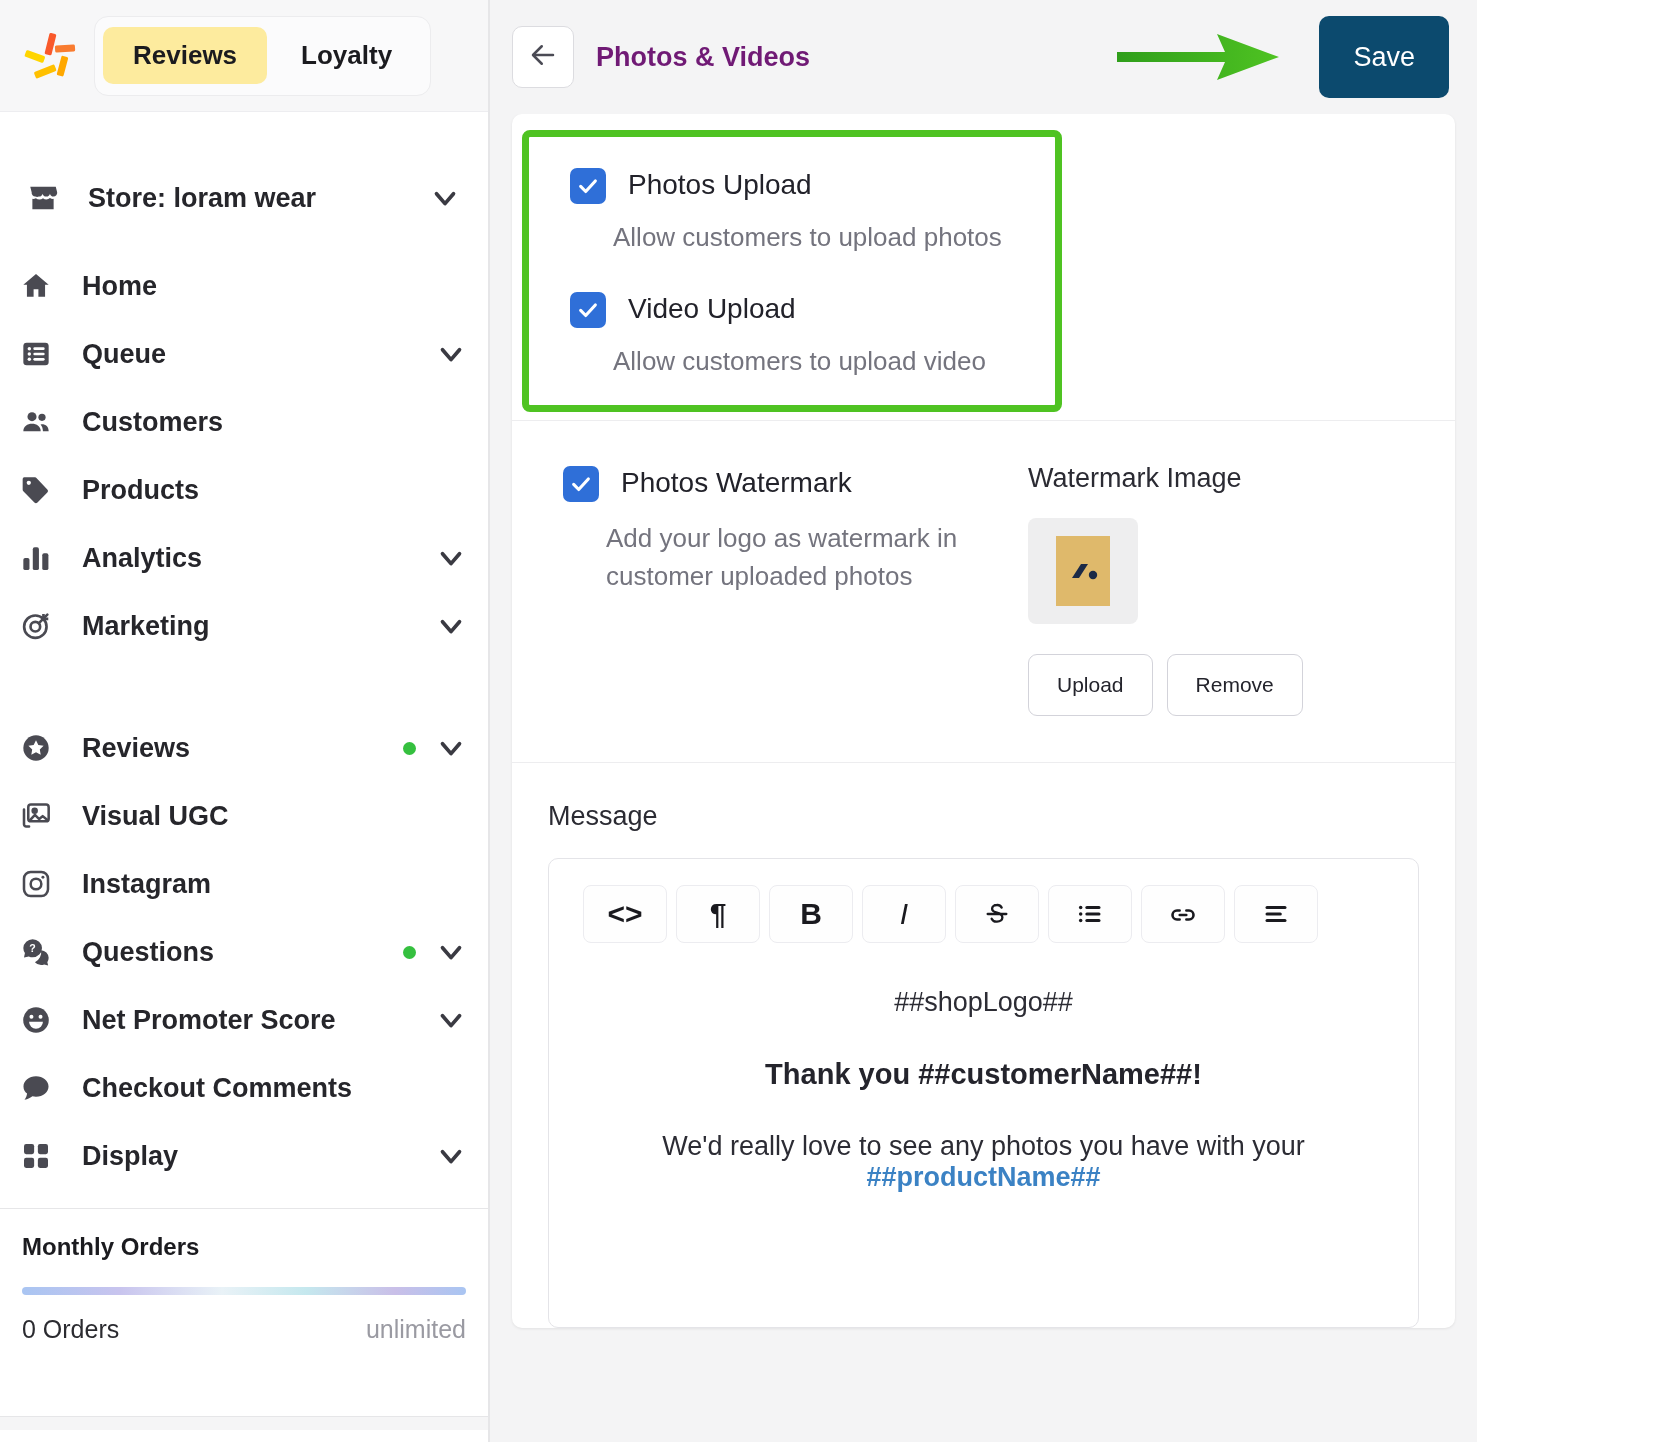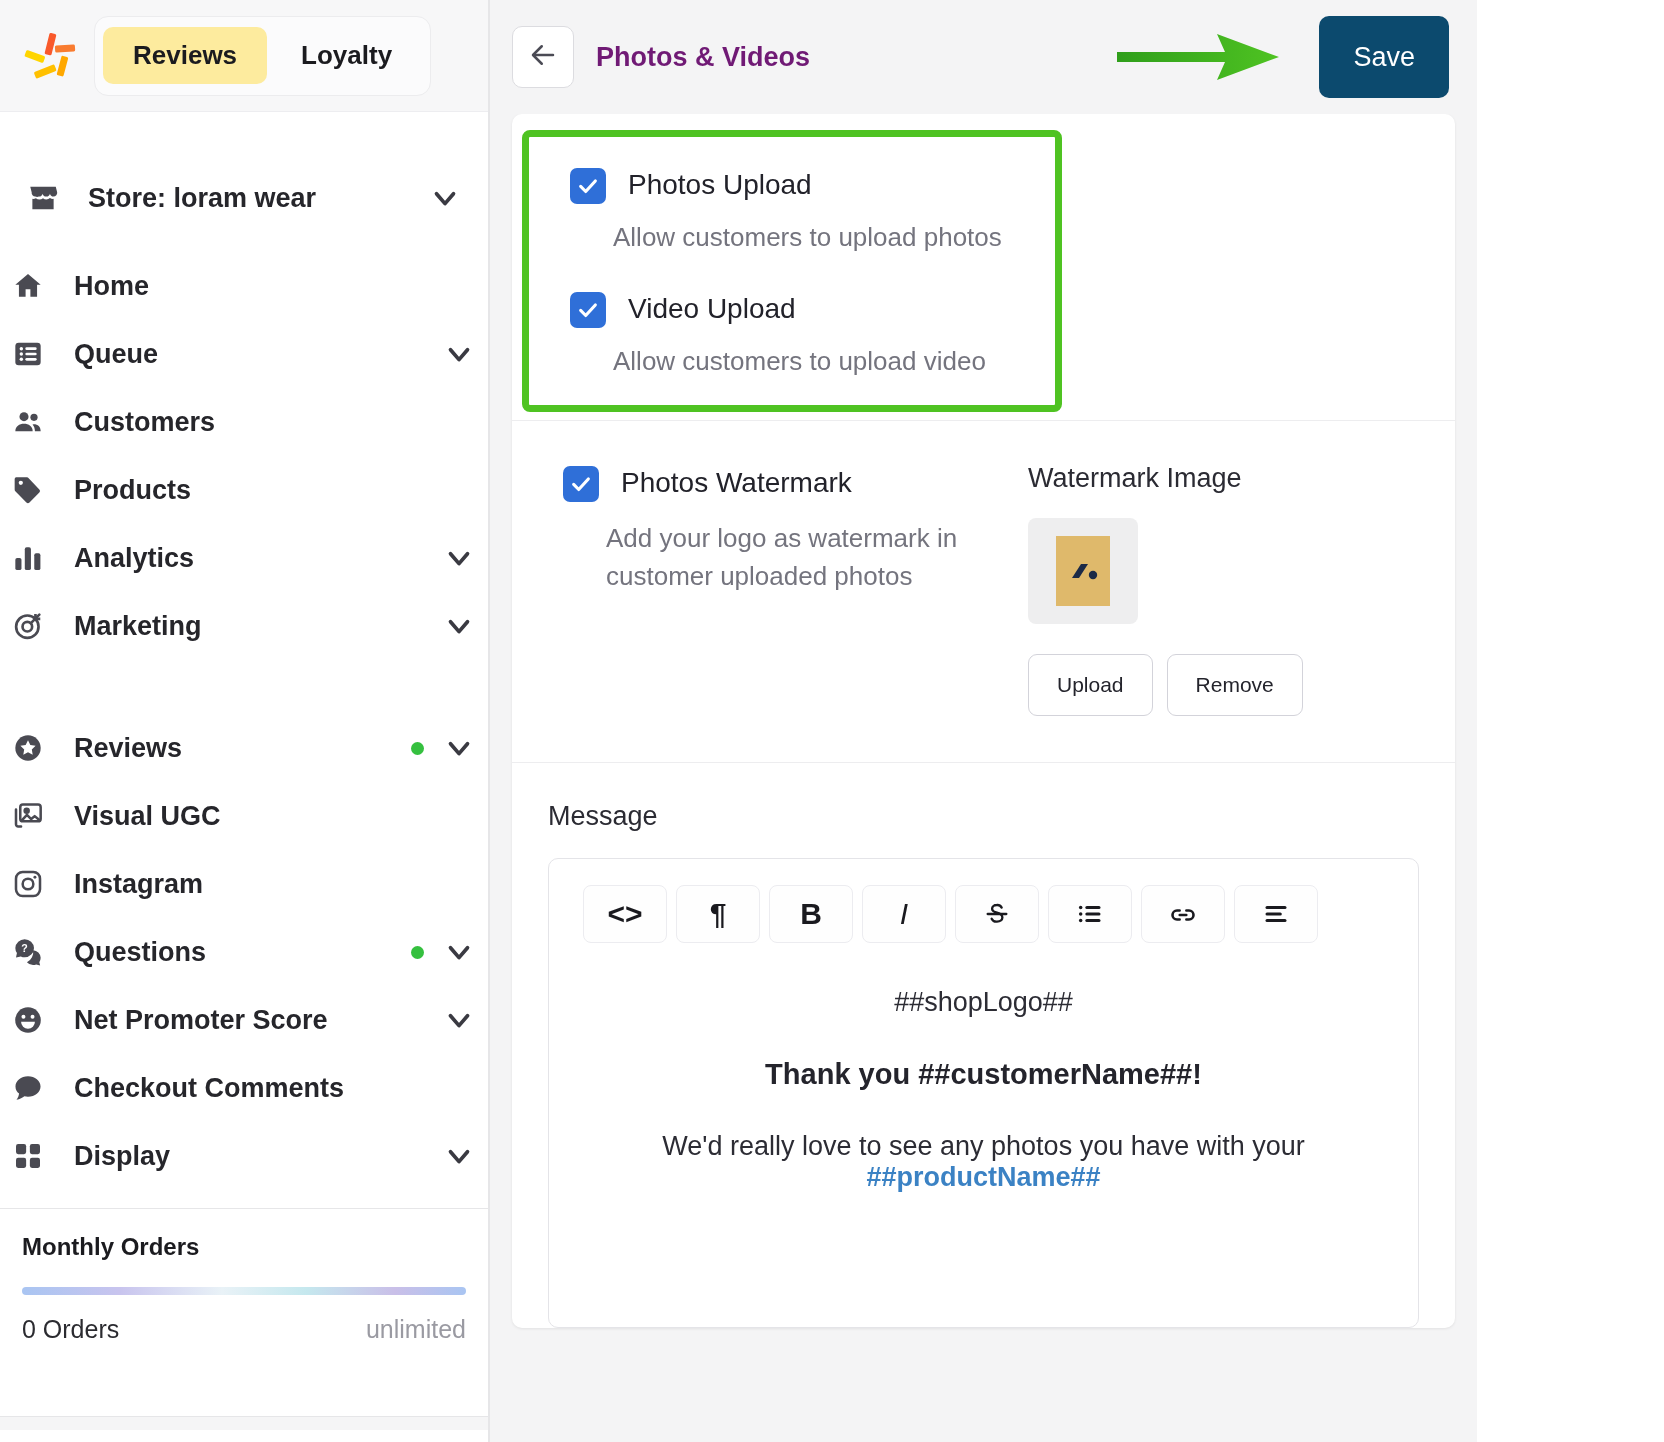--- a/index.html
+++ b/index.html
@@ -53,21 +53,21 @@
   .store-row .ico { width: 44px; flex: 0 0 44px; display:flex; align-items:center; }
   .store-label {
     font-size: 27px; font-weight: 700; color: #26262b;
     margin-left: 18px; flex: 1;
   }
   .chev { width: 34px; height: 34px; flex: 0 0 34px; }
 
   .nav { padding: 0; }
   .nav-item {
     display: flex; align-items: center;
-    height: 68px; padding: 0 12px;
+    height: 68px; padding: 0 20px;
     cursor: pointer;
   }
   .nav-item .ico { width: 44px; flex: 0 0 44px; display:flex; align-items:center; justify-content:flex-start; }
   .nav-label {
     font-size: 27px; font-weight: 700; color: #26262b;
     margin-left: 18px; flex: 1; white-space: nowrap;
   }
   .dot { width: 13px; height: 13px; border-radius: 50%; background: #35c03f; margin-right: 18px; flex:0 0 13px; }
   .nav-gap { height: 54px; }
 

